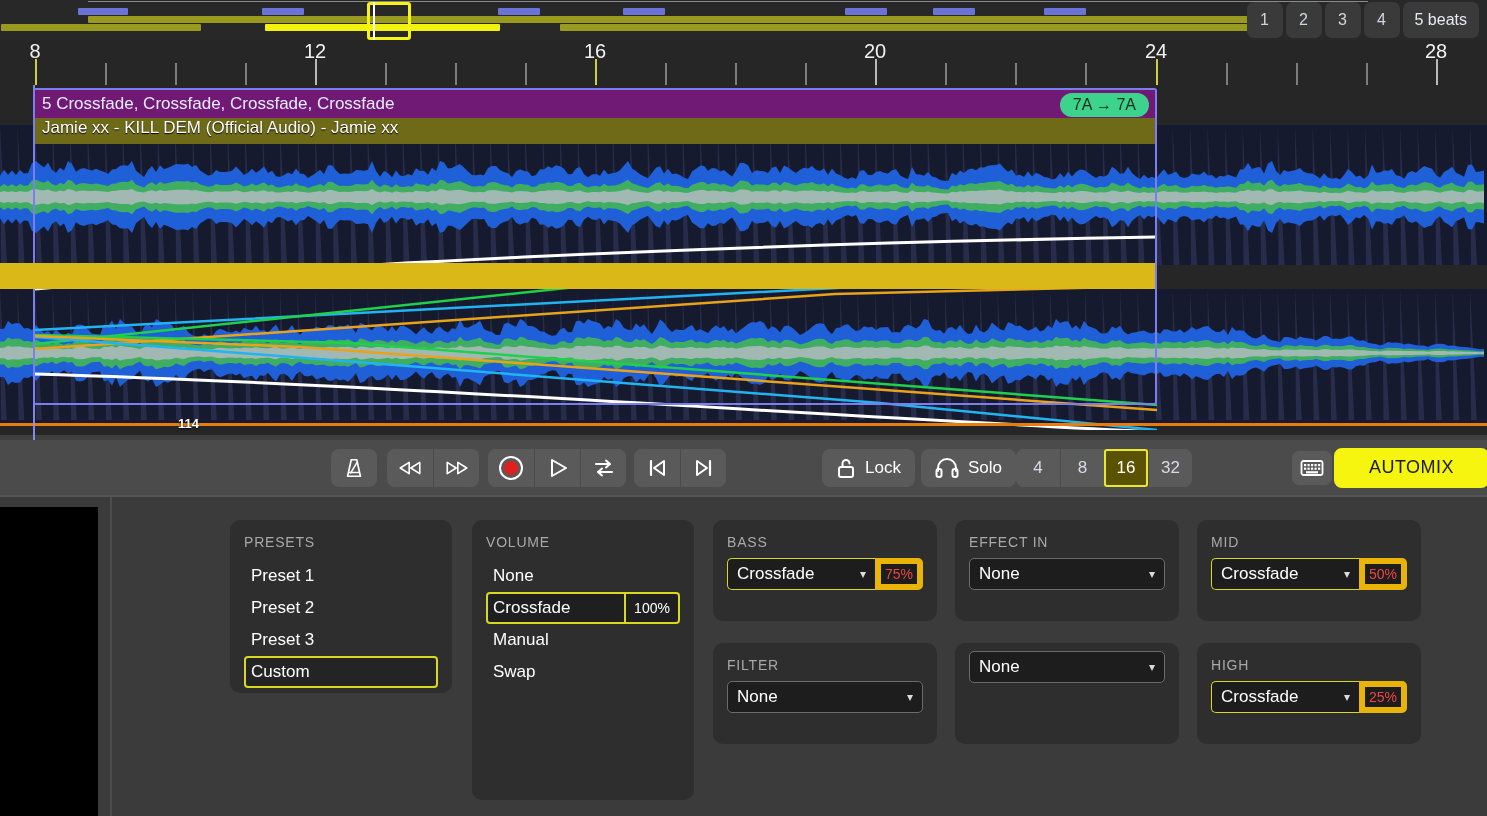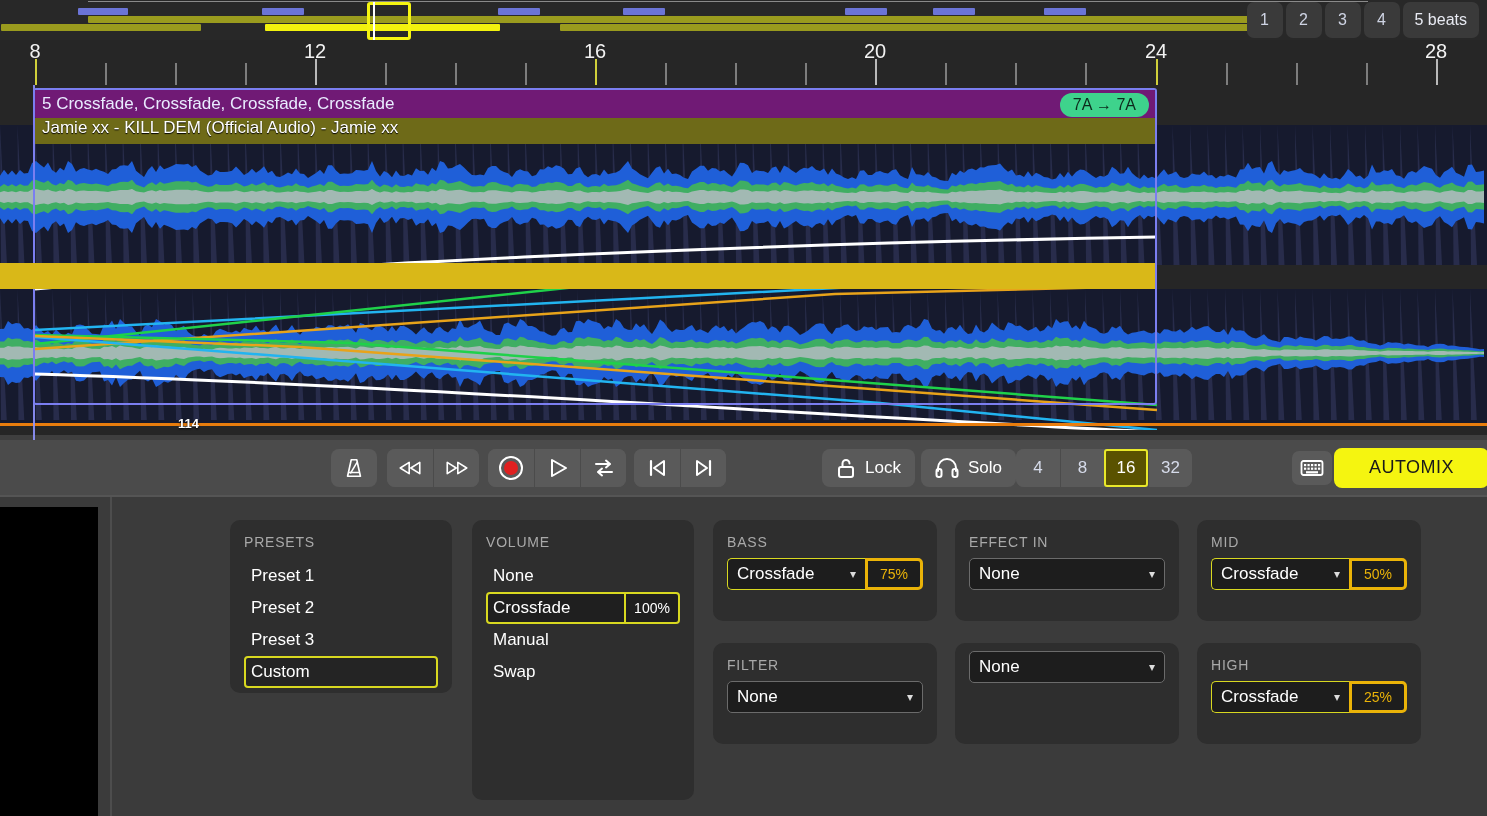--- a/index.html
+++ b/index.html
@@ -195,24 +195,24 @@
   .sel-row { display: flex; margin: 8px 14px 0 14px; }
   .sel-box {
     flex: 1; height: 32px; background: #1d1d1d; border: 1px solid #6b6b6b;
     border-radius: 5px; display: flex; align-items: center;
     justify-content: space-between; padding: 0 9px; color: #fff;
     font-size: 17px; cursor: pointer;
   }
   .sel-box.hl { border: 1px solid #d8d820; border-right: none;
     border-radius: 5px 0 0 5px; }
   .sel-pct {
-    width: 58px; height: 32px; background: #1d1d1d;
-    border: 3px solid #eab308; border-radius: 0 5px 5px 0;
+    width: 48px; height: 32px; background: #1d1d1d;
+    border: 6px solid #eab308; border-radius: 0 5px 5px 0;
     display: flex; align-items: center; justify-content: center;
-    color: #eab308; font-size: 14px; cursor: pointer;
+    color: #ef4444; font-size: 14px; cursor: pointer;
   }
   .chev { font-size: 12px; color: #dcdcdc; }
 
   svg { display: block; }
 </style>
 </head>
 <body>
 
 <div id="app">
 

